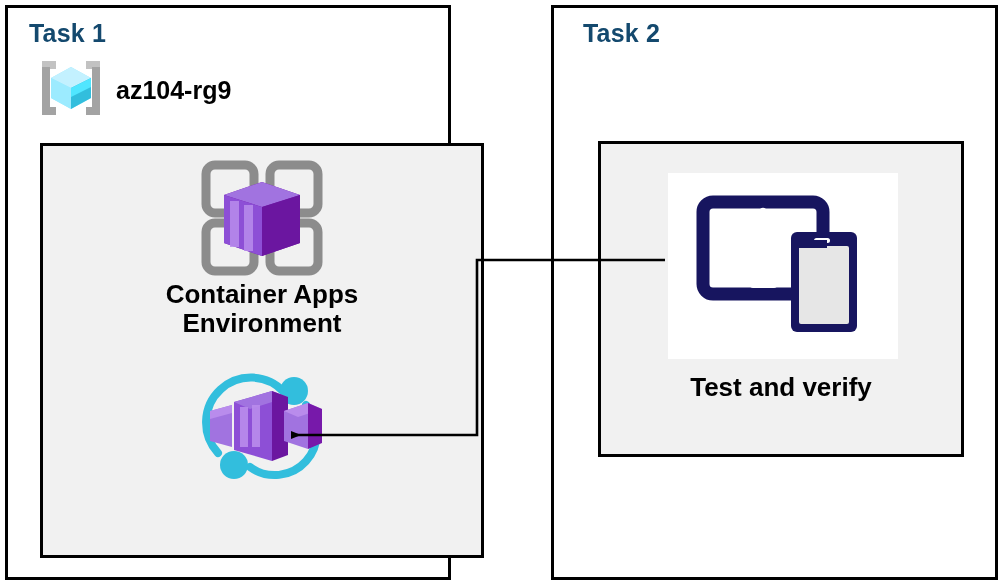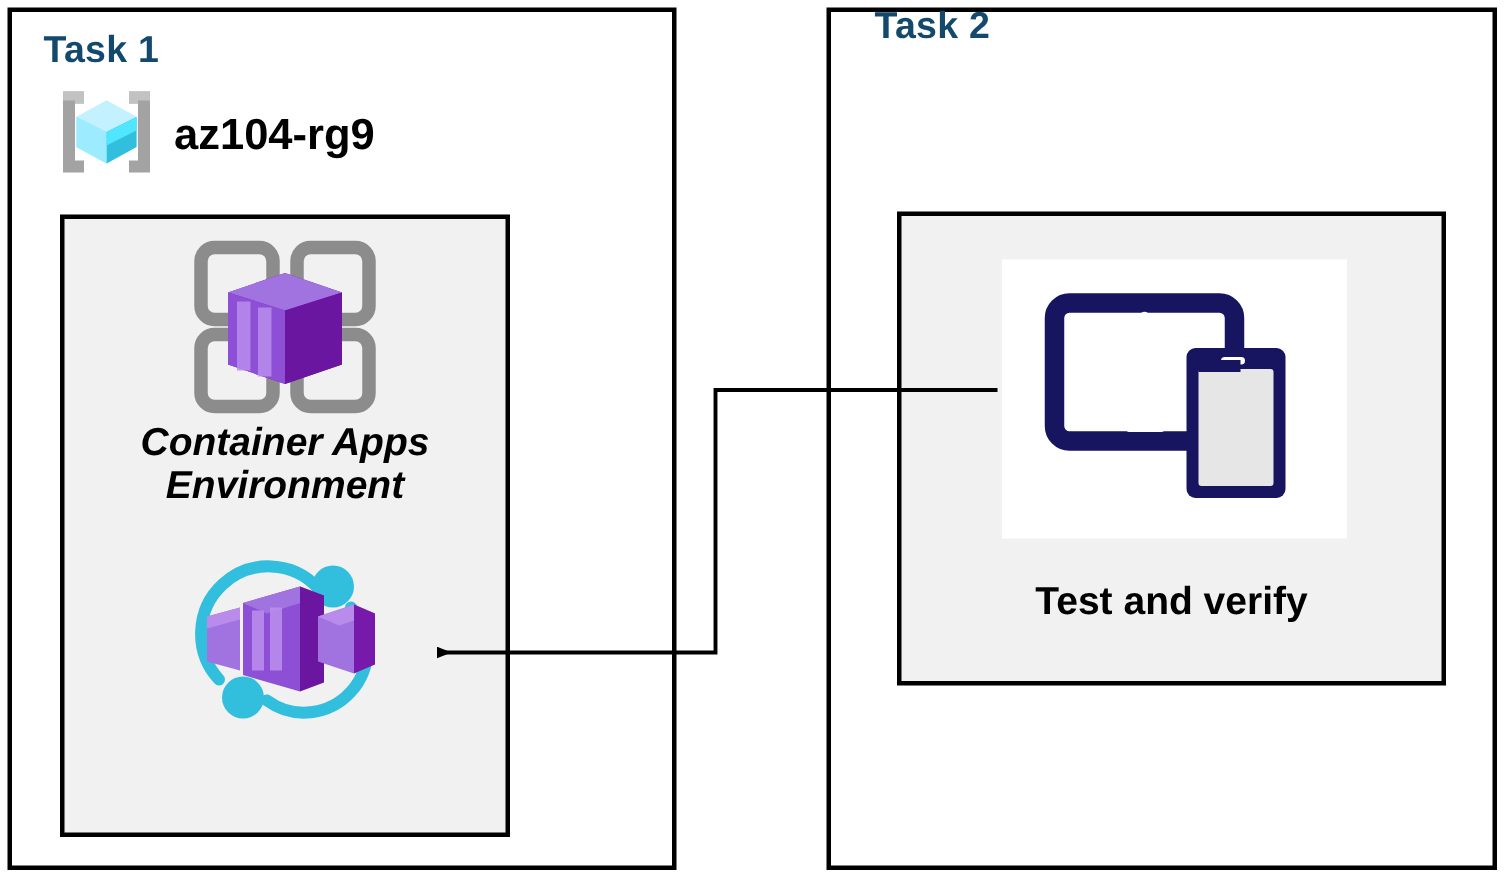--- a/index.html
+++ b/index.html
@@ -35,46 +35,46 @@
 
   .task-title {
     position: absolute;
     font-size: 25px;
     font-weight: bold;
     color: #14496e;
     letter-spacing: 0.2px;
     white-space: nowrap;
   }
   #task1-title { left: 29px;  top: 19px; }
-  #task2-title { left: 583px; top: 3px; }
+  #task2-title { left: 583px; top: 19px; }
 
   
   #rg-row {
     position: absolute;
     left: 36px;
     top: 57px;
     display: flex;
     align-items: center;
     gap: 10px;
   }
   #rg-label {
-    font-size: 29px;
+    font-size: 25px;
     font-weight: bold;
     color: #000000;
     white-space: nowrap;
   }
 
   
   .inner-box {
     position: absolute;
     background: #f1f1f1;
     border: 3px solid #000000;
     box-sizing: border-box;
   }
-  #task1-inner { left: 40px;  top: 143px; width: 300px; height: 415px; font-style: italic; }
+  #task1-inner { left: 40px;  top: 143px; width: 444px; height: 415px; }
   #task2-inner { left: 598px; top: 141px; width: 366px; height: 316px; }
 
   
   .res-block {
     position: absolute;
     width: 100%;
     left: 0;
     text-align: center;
   }
   #cae-block { top: 12px; }
@@ -104,21 +104,21 @@
     width: 230px;
     height: 186px;
     background: #ffffff;
     display: flex;
     align-items: center;
     justify-content: center;
   }
   #tv-label {
     position: absolute;
     left: 0;
-    top: 241px;
+    top: 228px;
     width: 100%;
     text-align: center;
     font-size: 26px;
     font-weight: bold;
     color: #000000;
   }
 
   
   #connector {
     position: absolute;

